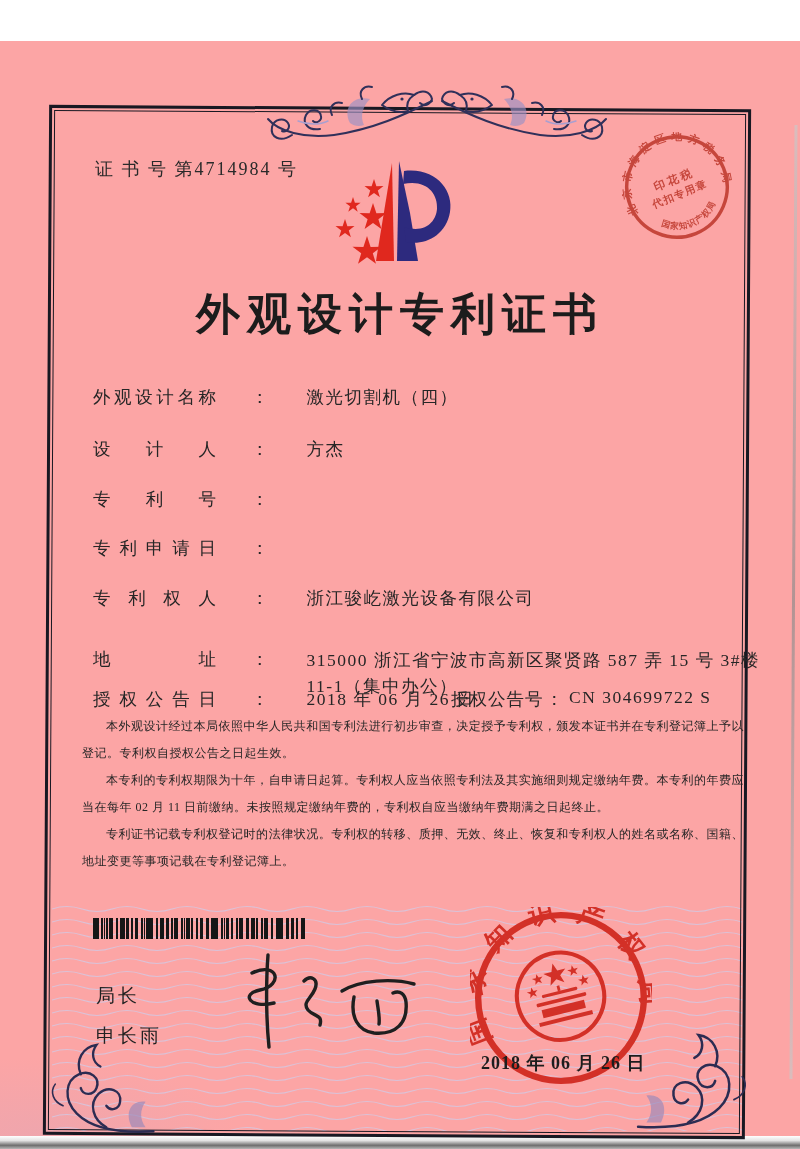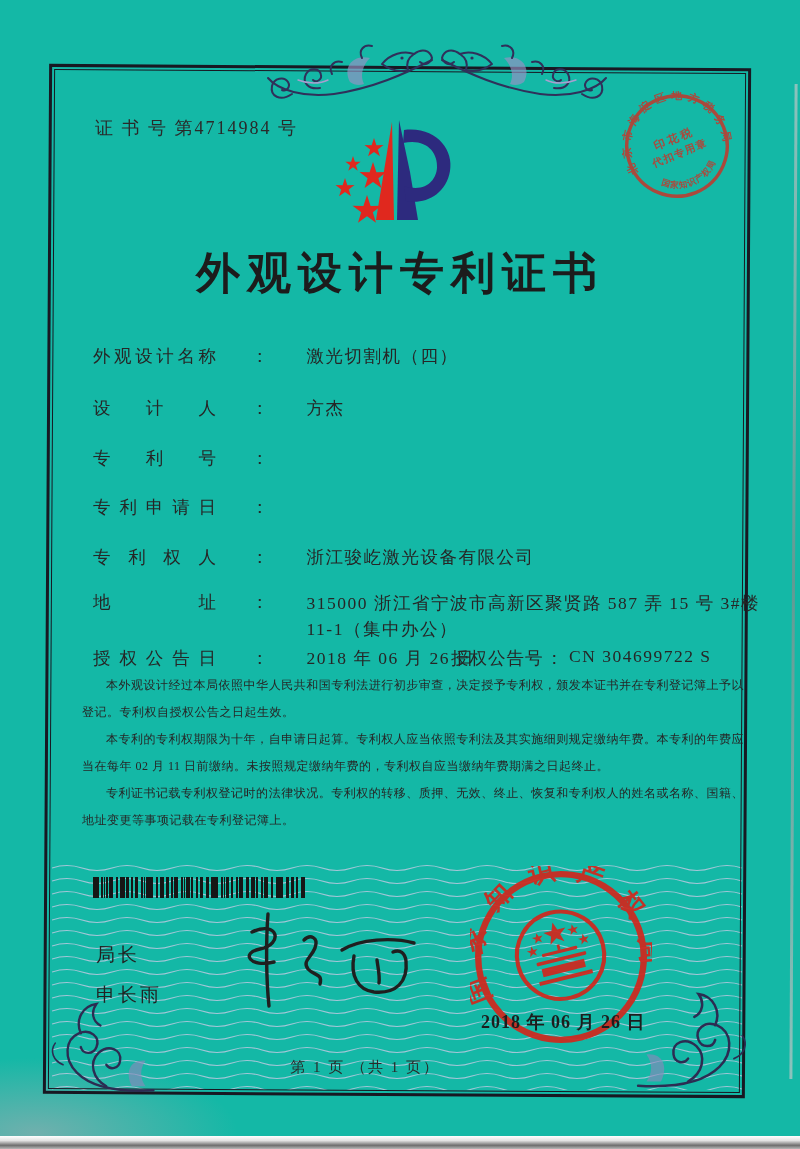--- a/index.html
+++ b/index.html
@@ -1,18 +1,18 @@
 <!DOCTYPE html>
 <html><head>
 <meta charset="utf-8">
 <style>
   * { margin:0; padding:0; box-sizing:border-box; }
   html,body { width:800px; height:1149px; }
   body { font-family:"Liberation Serif","DejaVu Serif",serif; background:#ffffff; position:relative; overflow:hidden; }
-  .page { position:absolute; inset:0; background:#14b8a6; }
+  .page { position:absolute; inset:0; background:#fca5a5;margin-top:41px; }
 
   
   .scan-bottom { position:absolute; left:0; right:0; bottom:0; height:13px;
     background:linear-gradient(to bottom,#ffffff,#e3e3e3 35%,#6f6f6f 72%,#b9b9b9); }
   .scan-right { position:absolute; top:84px; bottom:70px; right:5px; width:3px;
     background:linear-gradient(to bottom,#c9c9c9,#8a8a8a 50%,#c9c9c9); opacity:.65; transform:rotate(.3deg); }
   .scan-pink { position:absolute; left:0; bottom:12px; width:240px; height:80px;
     background:radial-gradient(ellipse at 15% 95%, rgba(224,166,182,.45), rgba(224,166,182,0) 70%); }
 
   
@@ -202,21 +202,21 @@
   </div>
   <div class="frow" style="top:495px">
     <span class="flabel">专利申请日</span>
       <span class="fcolon">：</span>
   </div>
   <div class="frow" style="top:545px">
     <span class="flabel">专利权人</span>
       <span class="fcolon">：</span>
       <span class="fvalue">浙江骏屹激光设备有限公司</span>
   </div>
-  <div class="frow" style="top:590px">
+  <div class="frow" style="top:606px">
     <span class="flabel">地址</span>
       <span class="fcolon">：</span>
       <span class="fvalue wrap">315000 浙江省宁波市高新区聚贤路 587 弄 15 号 3#楼 11-1（集中办公）</span>
   </div>
   <div class="frow" style="top:646px; width:655px">
     <span class="flabel">授权公告日</span>
       <span class="fcolon">：</span>
       <span class="fvalue">2018 年 06 月 26 日</span>
     <span class="grant-no-group">
       <span class="flabel2">授权公告号</span>
@@ -265,15 +265,14 @@
         <rect x="80" y="92" width="40" height="3.5" rx="1.5"></rect>
         <rect x="72" y="100" width="56" height="4" rx="1.5"></rect>
         <rect x="76" y="108" width="48" height="9"></rect>
         <rect x="70" y="121" width="60" height="4.5"></rect>
         <rect x="98.5" y="86" width="3" height="6"></rect>
       </g>
     </g>
   </svg>
   <div class="seal-date">2018 年 06 月 26 日</div>
 
-  <div class="footer">第 1 页 （共 1 页）</div>
 
 </div>
 
 </body></html>

